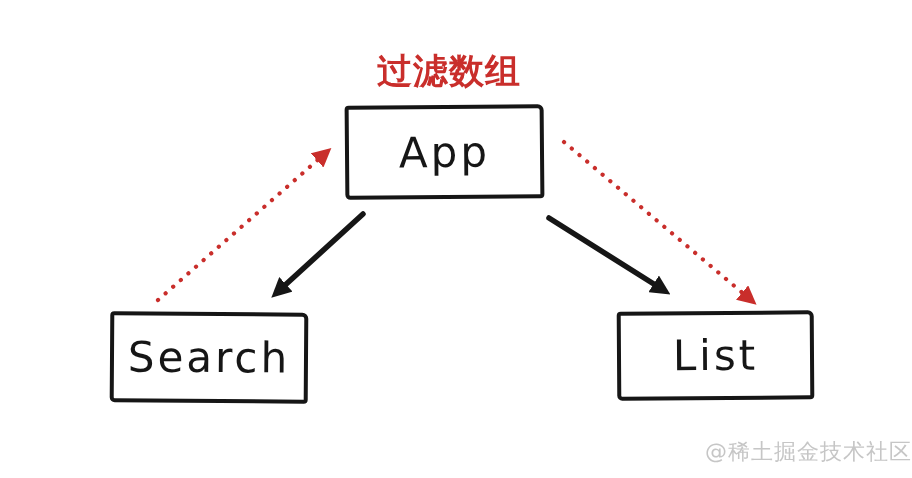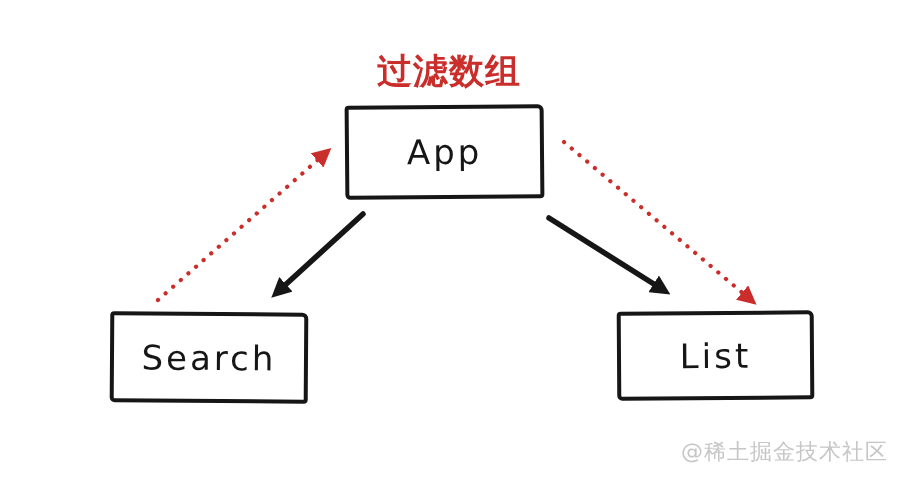--- a/index.html
+++ b/index.html
@@ -17,34 +17,34 @@
   }
   .arrow-layer{position:absolute;left:0;top:0;width:912px;height:478px;pointer-events:none;}
   .edge-dotted{fill:none;stroke:var(--accent-red);stroke-width:4.2;stroke-linecap:round;stroke-dasharray:0.1 10;}
   .edge-solid{fill:none;stroke:var(--line-black);stroke-width:5.5;stroke-linecap:round;}
   .node{
     position:absolute;background:var(--background);
     border:4px solid var(--line-black);border-radius:4px 6px 4px 5px;
     display:flex;align-items:center;justify-content:center;
   }
   .node-label{
-    font-size:34px;letter-spacing:3px;color:var(--line-black);
+    font-size:42px;letter-spacing:3px;color:var(--line-black);
     font-family:"DejaVu Sans","Liberation Sans",sans-serif;
   }
   .node-app{left:345px;top:105px;width:199px;height:94px;transform:rotate(-0.5deg);}
   .node-search{left:110px;top:312px;width:198px;height:91px;transform:rotate(0.4deg);}
   .node-list{left:617px;top:311px;width:197px;height:89px;transform:rotate(-0.4deg);}
   .red-label{
     position:absolute;color:var(--accent-red);font-weight:700;
     font-size:35px;letter-spacing:1px;white-space:nowrap;
   }
   .label-filter{left:377px;top:48px;}
   .label-update{left:34px;top:178px;}
   .watermark{
-    position:absolute;right:24px;top:437px;font-size:22px;letter-spacing:1px;
+    position:absolute;right:0;top:437px;font-size:22px;letter-spacing:1px;
     color:var(--watermark-gray);font-weight:400;white-space:nowrap;
   }
 </style>
 </head>
 <body>
 
 <div class="canvas">
 
   <div class="red-label label-filter">过滤数组</div>
 

